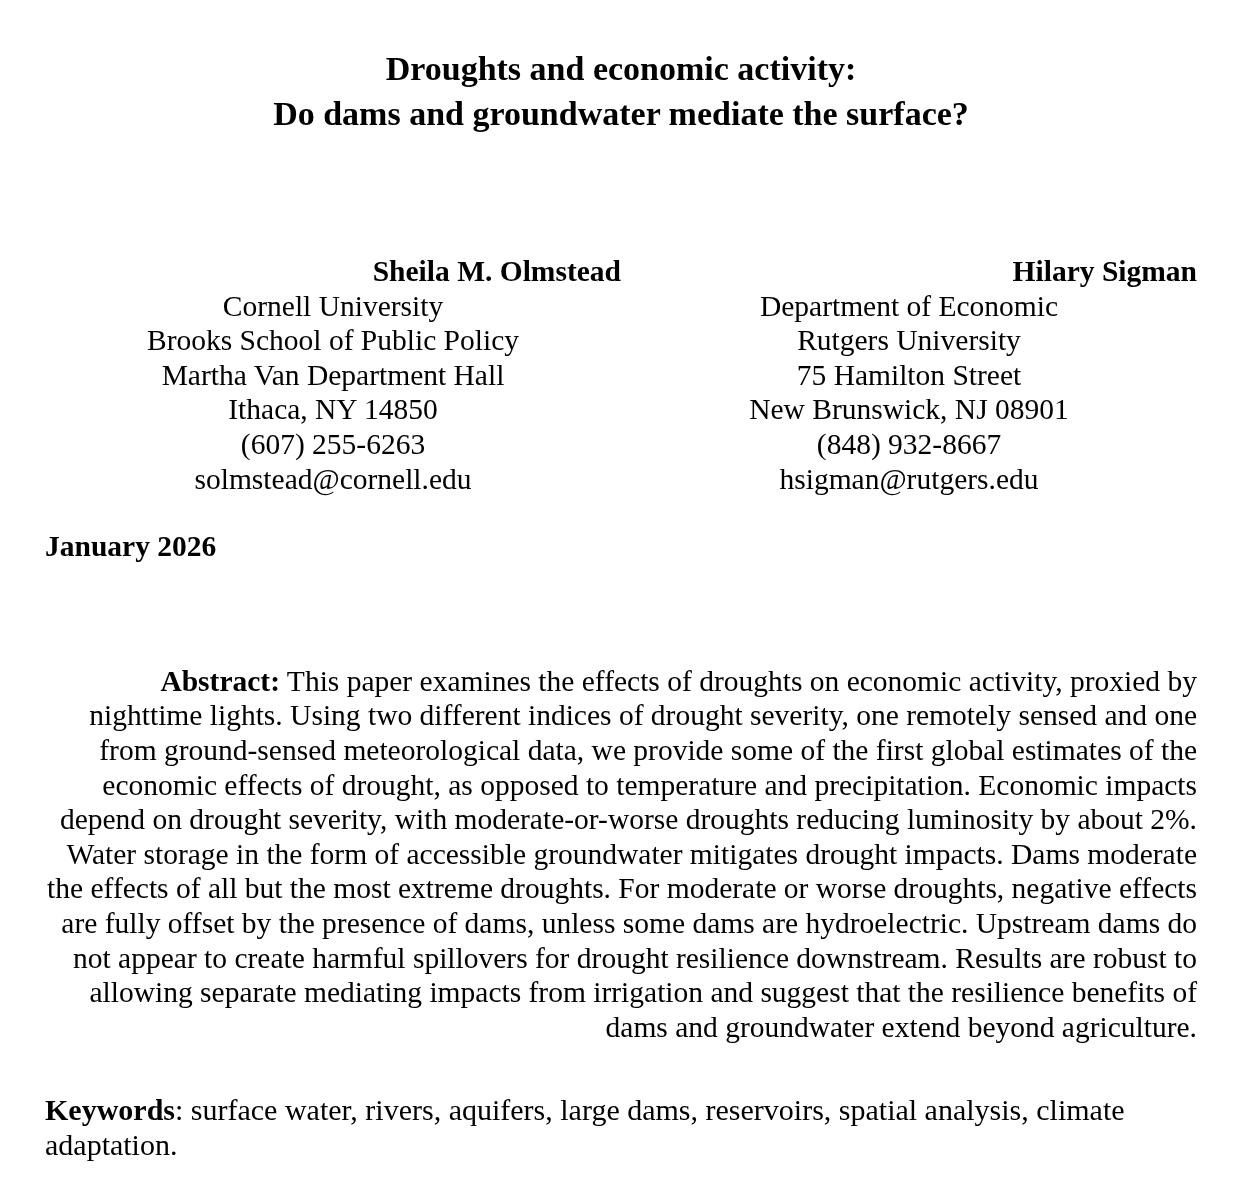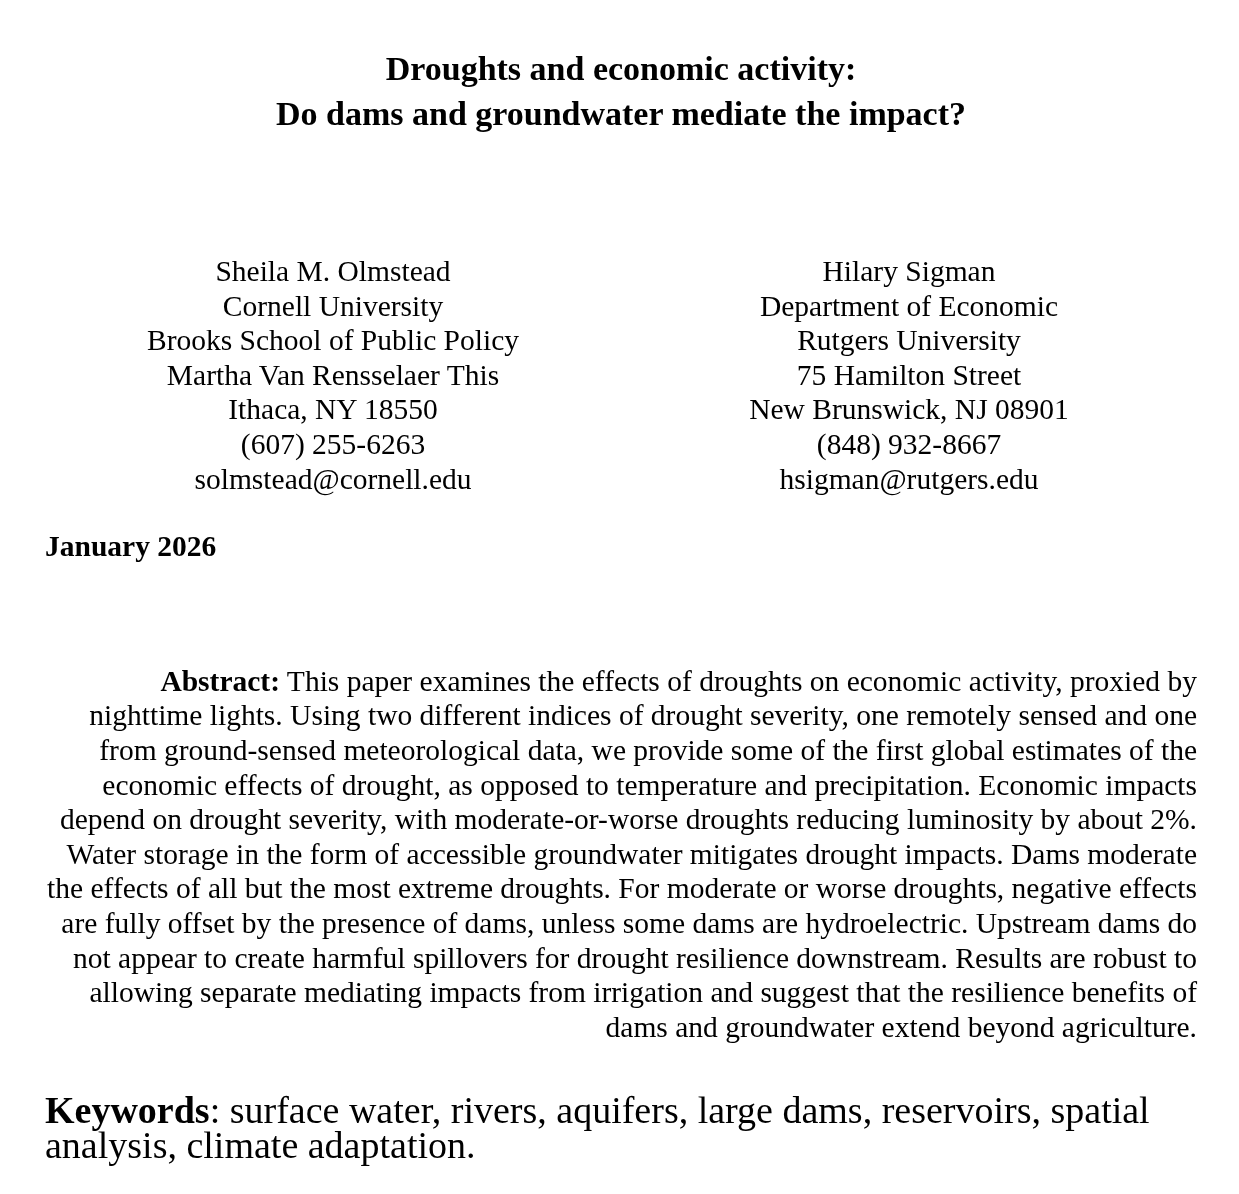--- a/index.html
+++ b/index.html
@@ -31,60 +31,60 @@
   .authors {
     display: flex;
     margin-top: 118px;
   }
   .author {
     flex: 1 1 0;
     text-align: center;
     font-size: 29.5px;
     line-height: 34.6px;
   }
-  .author-name { font-weight: normal; }
+  .author-name { font-weight: bold; text-align: right; }
   .date {
     margin-top: 33px;
     text-align: left;
     font-weight: bold;
     font-size: 29.5px;
     line-height: 34.6px;
   }
   .abstract {
     margin: 100px 0 0 0;
     font-size: 29.5px;
     line-height: 34.6px;
     text-align: right;
   }
   .keywords {
     margin: 49px 0 12px 0;
-    font-size: 38px;
+    font-size: 30px;
     line-height: 34.6px;
     text-align: left;
   }
   .bold-label { font-weight: bold; }
 </style>
 </head>
 <body>
 
 <div class="page">
 
   <h1 class="title">
     <span class="title-line">Droughts and economic activity:</span>
-    <span class="title-line">Do dams and groundwater mediate the impact?</span>
+    <span class="title-line">Do dams and groundwater mediate the surface?</span>
   </h1>
 
   <div class="authors">
 
     <div class="author">
       <div class="author-name">Sheila M. Olmstead</div>
       <div class="author-line">Cornell University</div>
       <div class="author-line">Brooks School of Public Policy</div>
-      <div class="author-line">Martha Van Rensselaer This</div>
-      <div class="author-line">Ithaca, NY 18550</div>
+      <div class="author-line">Martha Van Department Hall</div>
+      <div class="author-line">Ithaca, NY 14850</div>
       <div class="author-line">(607) 255-6263</div>
       <div class="author-line">solmstead@cornell.edu</div>
     </div>
 
     <div class="author">
       <div class="author-name">Hilary Sigman</div>
       <div class="author-line">Department of Economic</div>
       <div class="author-line">Rutgers University</div>
       <div class="author-line">75 Hamilton Street</div>
       <div class="author-line">New Brunswick, NJ 08901</div>

